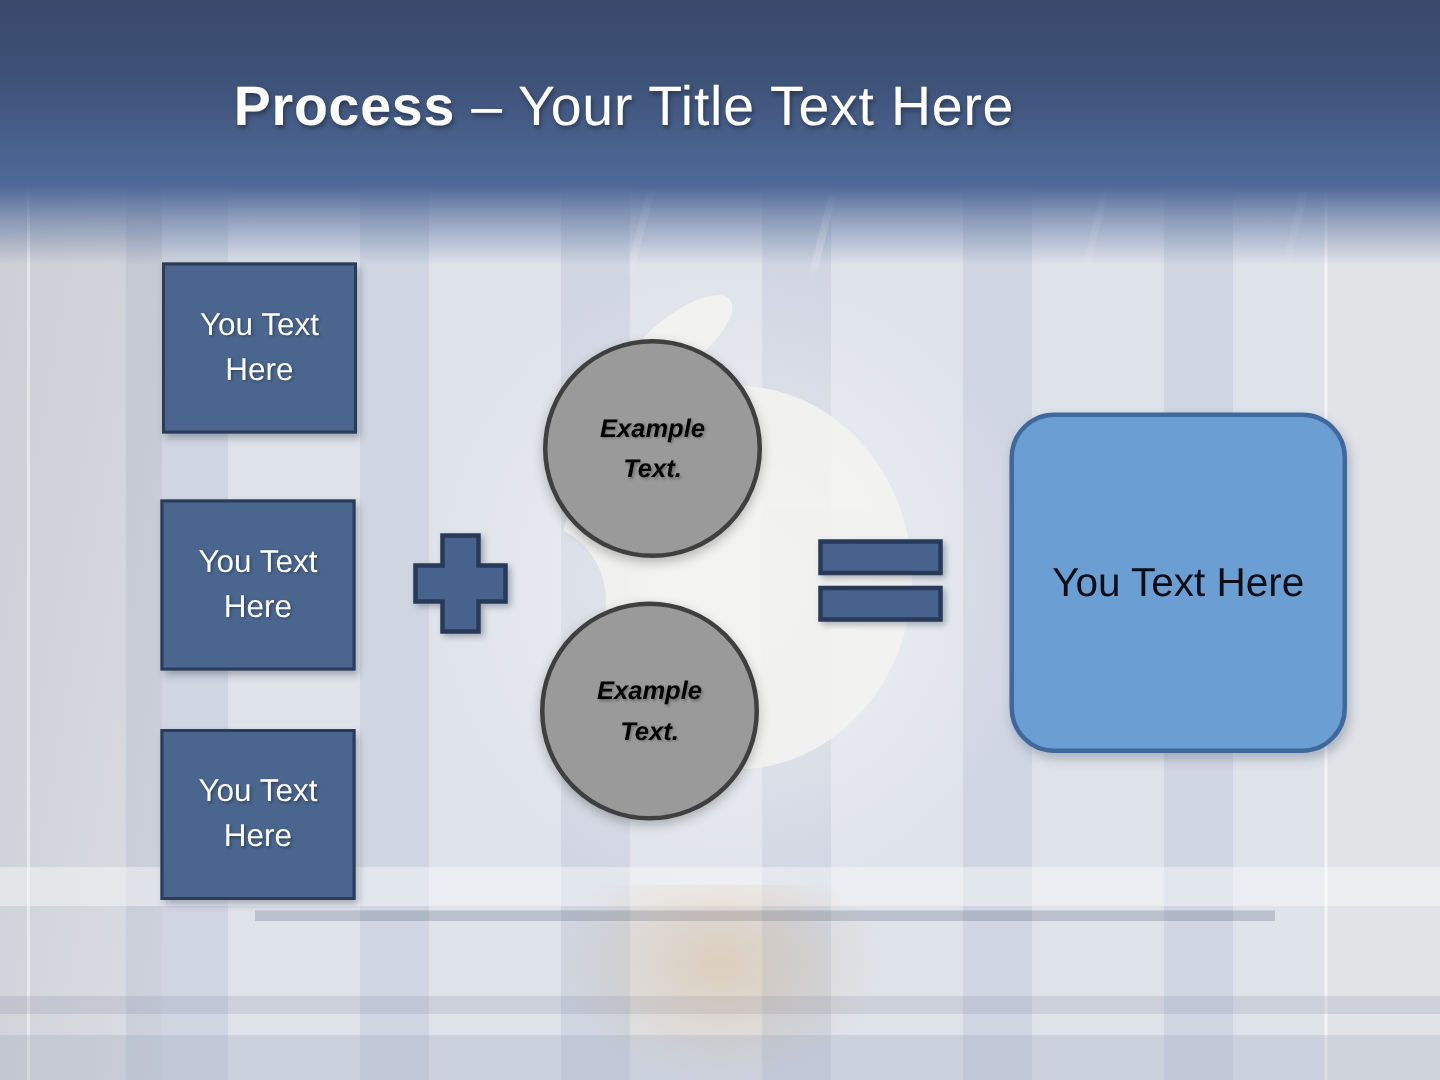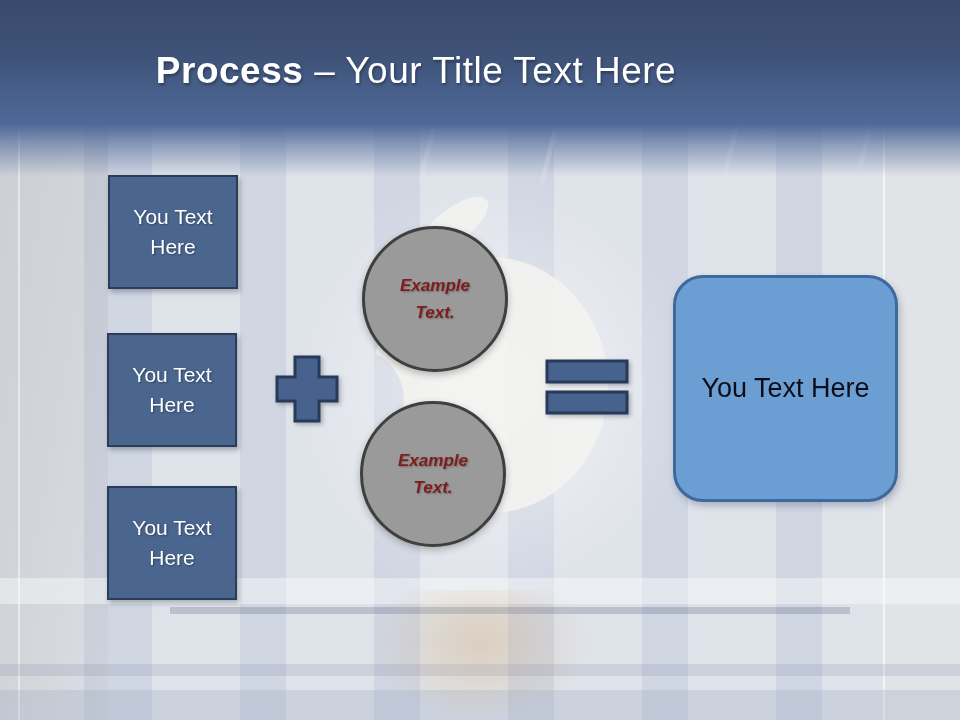--- a/index.html
+++ b/index.html
@@ -51,21 +51,21 @@
   .ib1{left:108px;top:175px;} .ib2{left:107px;top:333px;} .ib3{left:107px;top:486px;}
   .input-box span{display:block;width:112px;}
   .operator{position:absolute;}
   .op-plus{left:275px;top:355px;}
   .op-eq{left:544px;top:358px;}
   .operator svg{display:block;filter:drop-shadow(2px 2px 2px rgba(40,50,70,0.35));}
   .circle{position:absolute;width:146px;height:146px;border-radius:50%;box-sizing:border-box;
     background:#9a9a9a;border:3px solid #3f3f3f;
     box-shadow:0 3px 7px rgba(40,40,40,0.30);
     display:flex;align-items:center;justify-content:center;text-align:center;
-    color:#7f1d1d;font-weight:bold;font-style:italic;font-size:17px;line-height:1.6;
+    color:#000000;font-weight:bold;font-style:italic;font-size:17px;line-height:1.6;
     text-shadow:1px 1px 2px rgba(0,0,0,0.30);}
   .c1{left:362px;top:226px;} .c2{left:360px;top:401px;}
   .circle span{display:block;width:95px;}
   .result-box{position:absolute;left:673px;top:275px;width:225px;height:227px;box-sizing:border-box;
     background:#6b9fd4;border:3px solid #3f689c;border-radius:30px;
     box-shadow:2px 4px 7px rgba(50,70,100,0.30);
     display:flex;align-items:center;justify-content:center;text-align:center;
     color:#0d0d17;font-size:27px;}
 </style>
 </head>

